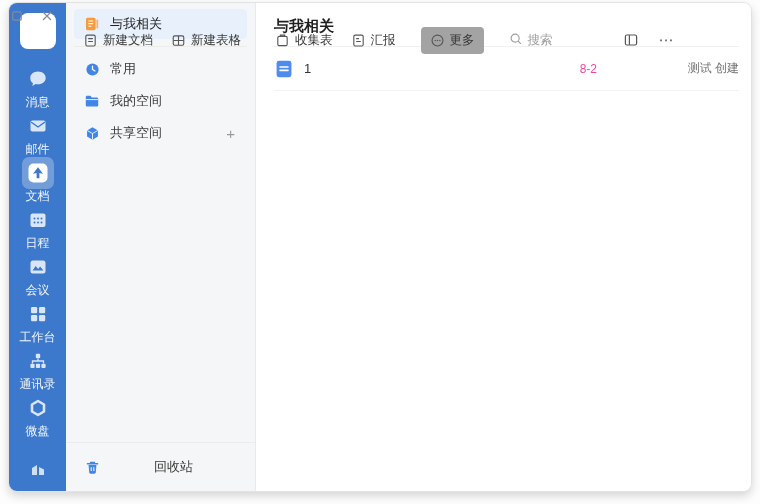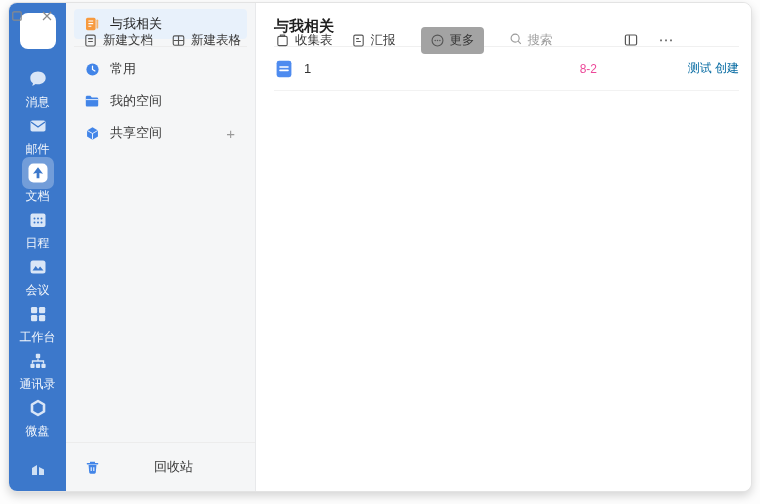--- a/index.html
+++ b/index.html
@@ -53,21 +53,21 @@
   .side-footer { border-top:1px solid #ececec; padding:8px 0;text-align:center; }
 
   
   .main { flex:1; background:#fff; display:flex; flex-direction:column; min-width:0; padding:0 12px 0 18px; }
   .main-header { padding:14px 0 10px 0; border-bottom:1px solid #f0f0f0; }
   .main-title { font-size:15px; font-weight:bold; color:#1f1f1f; }
   .file-row { height:44px; display:flex; align-items:center; border-bottom:1px solid #f2f2f2; cursor:pointer; }
   .file-icon { width:20px; height:20px; margin-right:10px; flex-shrink:0; }
   .file-name { font-size:13px; color:#333; }
   .file-date { margin-left:auto; font-size:12px; color:#ec4899; }
-  .file-creator { width:142px; text-align:right; font-size:12px; color:#0369a1; }
+  .file-creator { width:142px; text-align:right; font-size:12px; color:#737373; }
 </style>
 </head>
 <body>
 
 <div class="window">
 
   <div class="rail">
     <div class="avatar"></div>
 
     <div class="rail-item">

